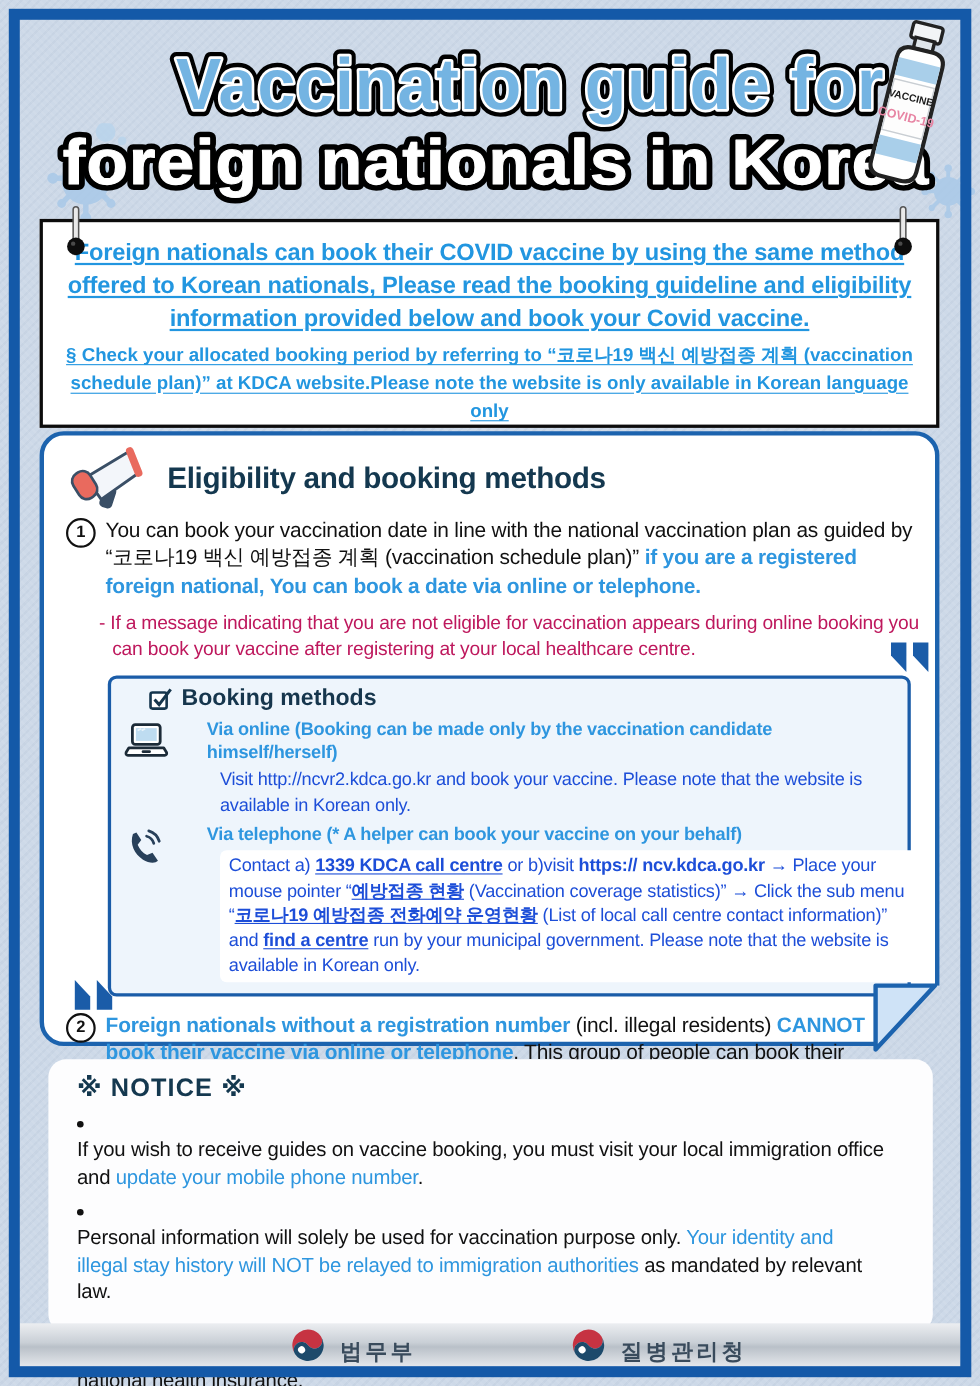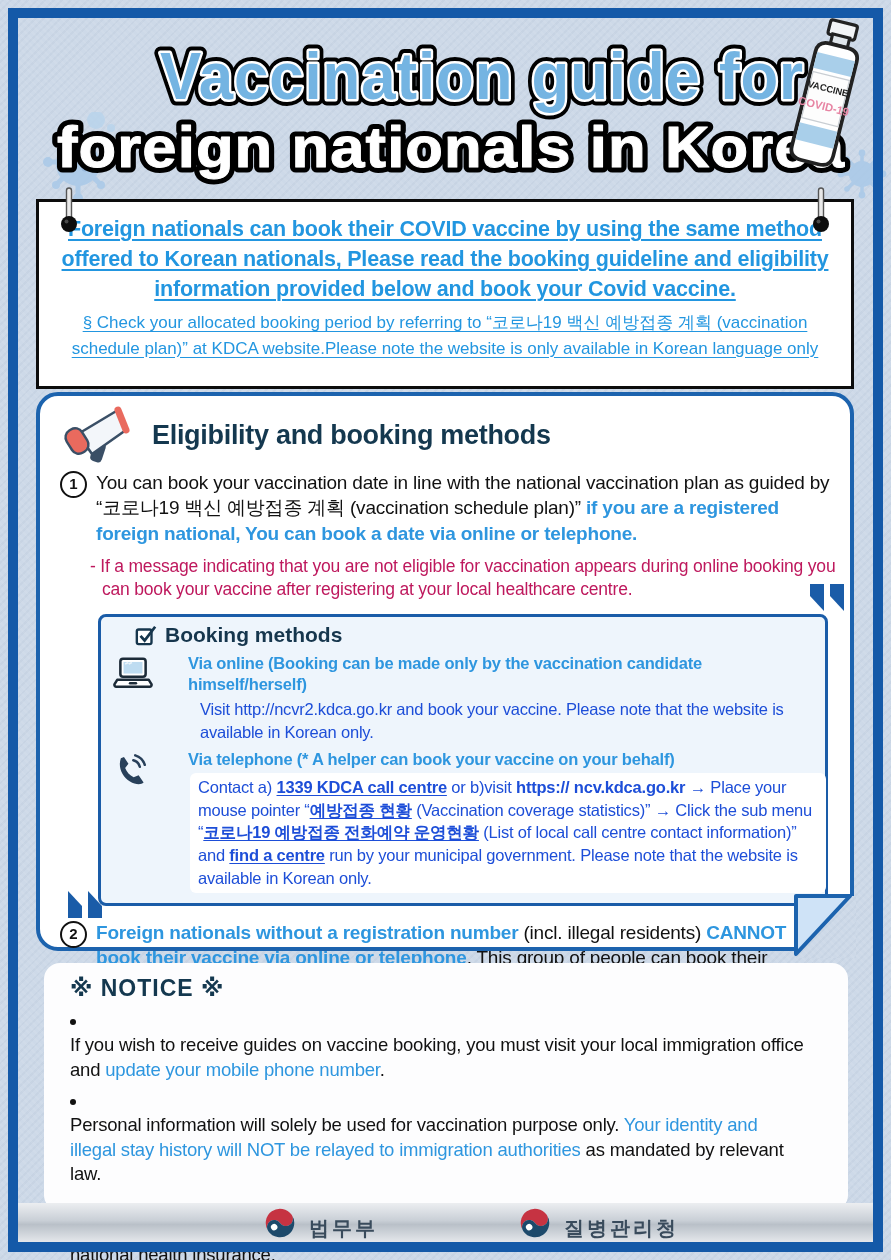--- a/index.html
+++ b/index.html
@@ -25,21 +25,21 @@
   .t-front{stroke-linejoin:round;}
   .title-text{font-family:"Liberation Sans","DejaVu Sans",sans-serif;font-weight:bold;letter-spacing:1px;}
 
   .vial{position:absolute;left:788px;top:18px;z-index:4;transform:rotate(14deg);}
 
   
   .intro-box{position:absolute;left:36px;top:199px;width:818px;height:190px;box-sizing:border-box;
     background:#fff;border:3px solid #0c0c0c;z-index:2;text-align:center;padding:12px 20px 0 20px;}
   .intro-main{color:#2296e0;font-weight:bold;font-size:21.5px;line-height:1.4;
     text-decoration:underline;text-decoration-thickness:2px;text-underline-offset:3px;letter-spacing:-0.2px;}
-  .intro-sub{color:#2296e0;font-weight:normal;font-size:17px;line-height:1.5;margin-top:6px;
+  .intro-sub{color:#2296e0;font-weight:bold;font-size:17px;line-height:1.5;margin-top:6px;
     text-decoration:underline;text-underline-offset:3px;}
   .pin{position:absolute;z-index:6;}
 
   
   .main-box{position:absolute;left:36px;top:392px;width:818px;height:559px;box-sizing:border-box;
     background:#fff;border:4px solid #1c63ae;border-radius:22px;z-index:2;padding:12px 20px 0 20px;}
   .sec-head{position:relative;height:56px;}
   .sec-head h2{position:absolute;left:92px;top:12px;margin:0;font-size:27px;color:#14384f;letter-spacing:-0.3px;}
   .mega{position:absolute;left:2px;top:-6px;}
   .item{display:flex;gap:9px;margin-top:6px;}
@@ -52,21 +52,21 @@
 
   
   .bkbox{position:relative;margin:12px 0 0 38px;width:730px;box-sizing:border-box;
     background:#eef5fc;border:3px solid #1a5ca8;border-radius:8px;padding:6px 12px 10px 12px;}
   .bk-title{display:flex;align-items:center;gap:8px;margin-left:22px;}
   .bk-title span.txt{font-size:21px;font-weight:bold;color:#16364d;text-align:center;}
   .bk-row{display:flex;margin-top:6px;gap:29px;}
   .bk-ico{flex:0 0 46px;padding-top:4px;}
   .bk-head{font-size:16.5px;line-height:1.3;color:#2e96df;font-weight:bold;letter-spacing:-0.2px;}
   .bk-body{font-size:16.5px;line-height:1.38;color:#1d4ed8;margin:2px 0 0 12px;letter-spacing:-0.2px;}
-  .bk-body.panel{background:#fff;border-radius:6px;padding:3px 8px;margin-left:2px;width:620px;}
+  .bk-body.panel{background:#fff;border-radius:6px;padding:3px 8px;margin-left:12px;width:620px;}
   .u{font-weight:bold;text-decoration:underline;text-underline-offset:2px;}
   .b{font-weight:bold;}
   .quote{position:absolute;z-index:4;}
   .q-tr{right:-22px;top:-34px;}
   .q-bl{left:-36px;bottom:-16px;transform:rotate(180deg);}
 
   .warn-row{display:flex;align-items:center;gap:7px;margin:10px 2px 0 12px;}
   .warn-row p{margin:0;font-size:17px;color:#111;letter-spacing:-0.4px;white-space:nowrap;}
 
   

